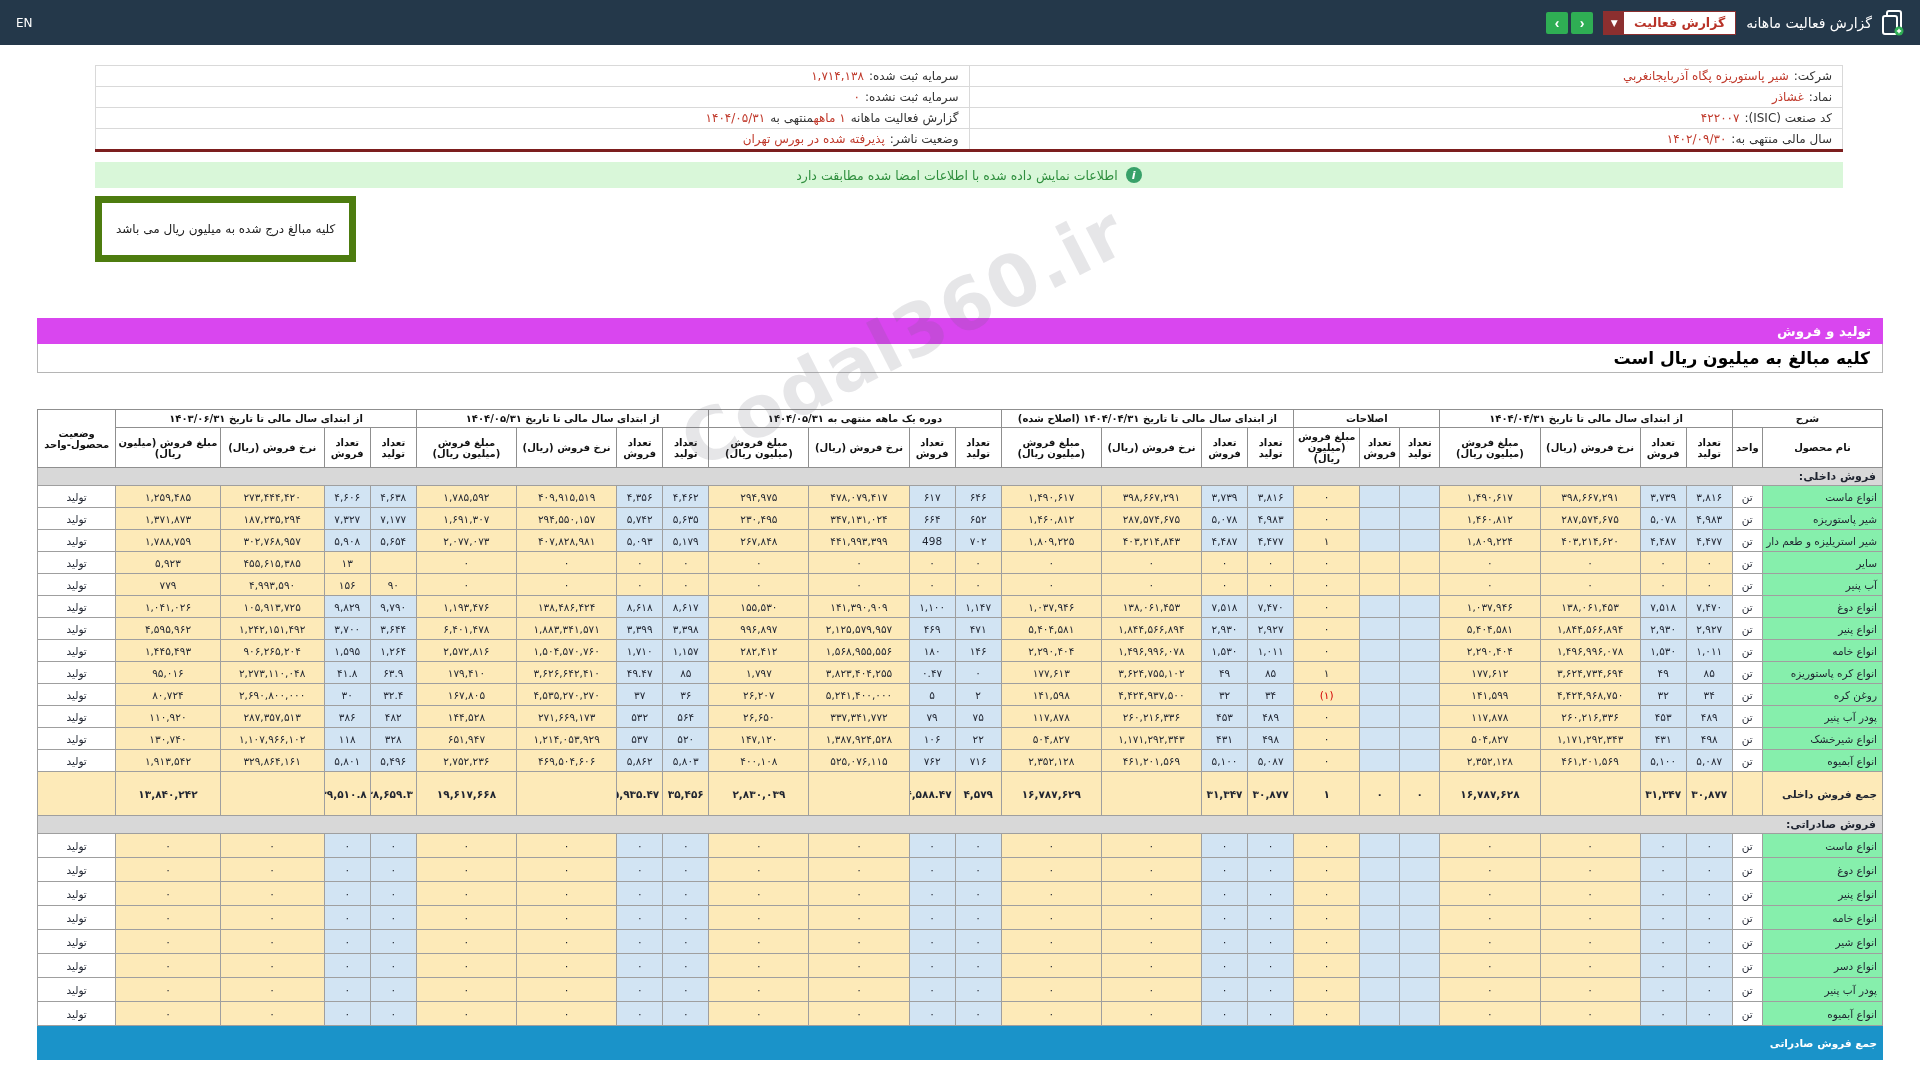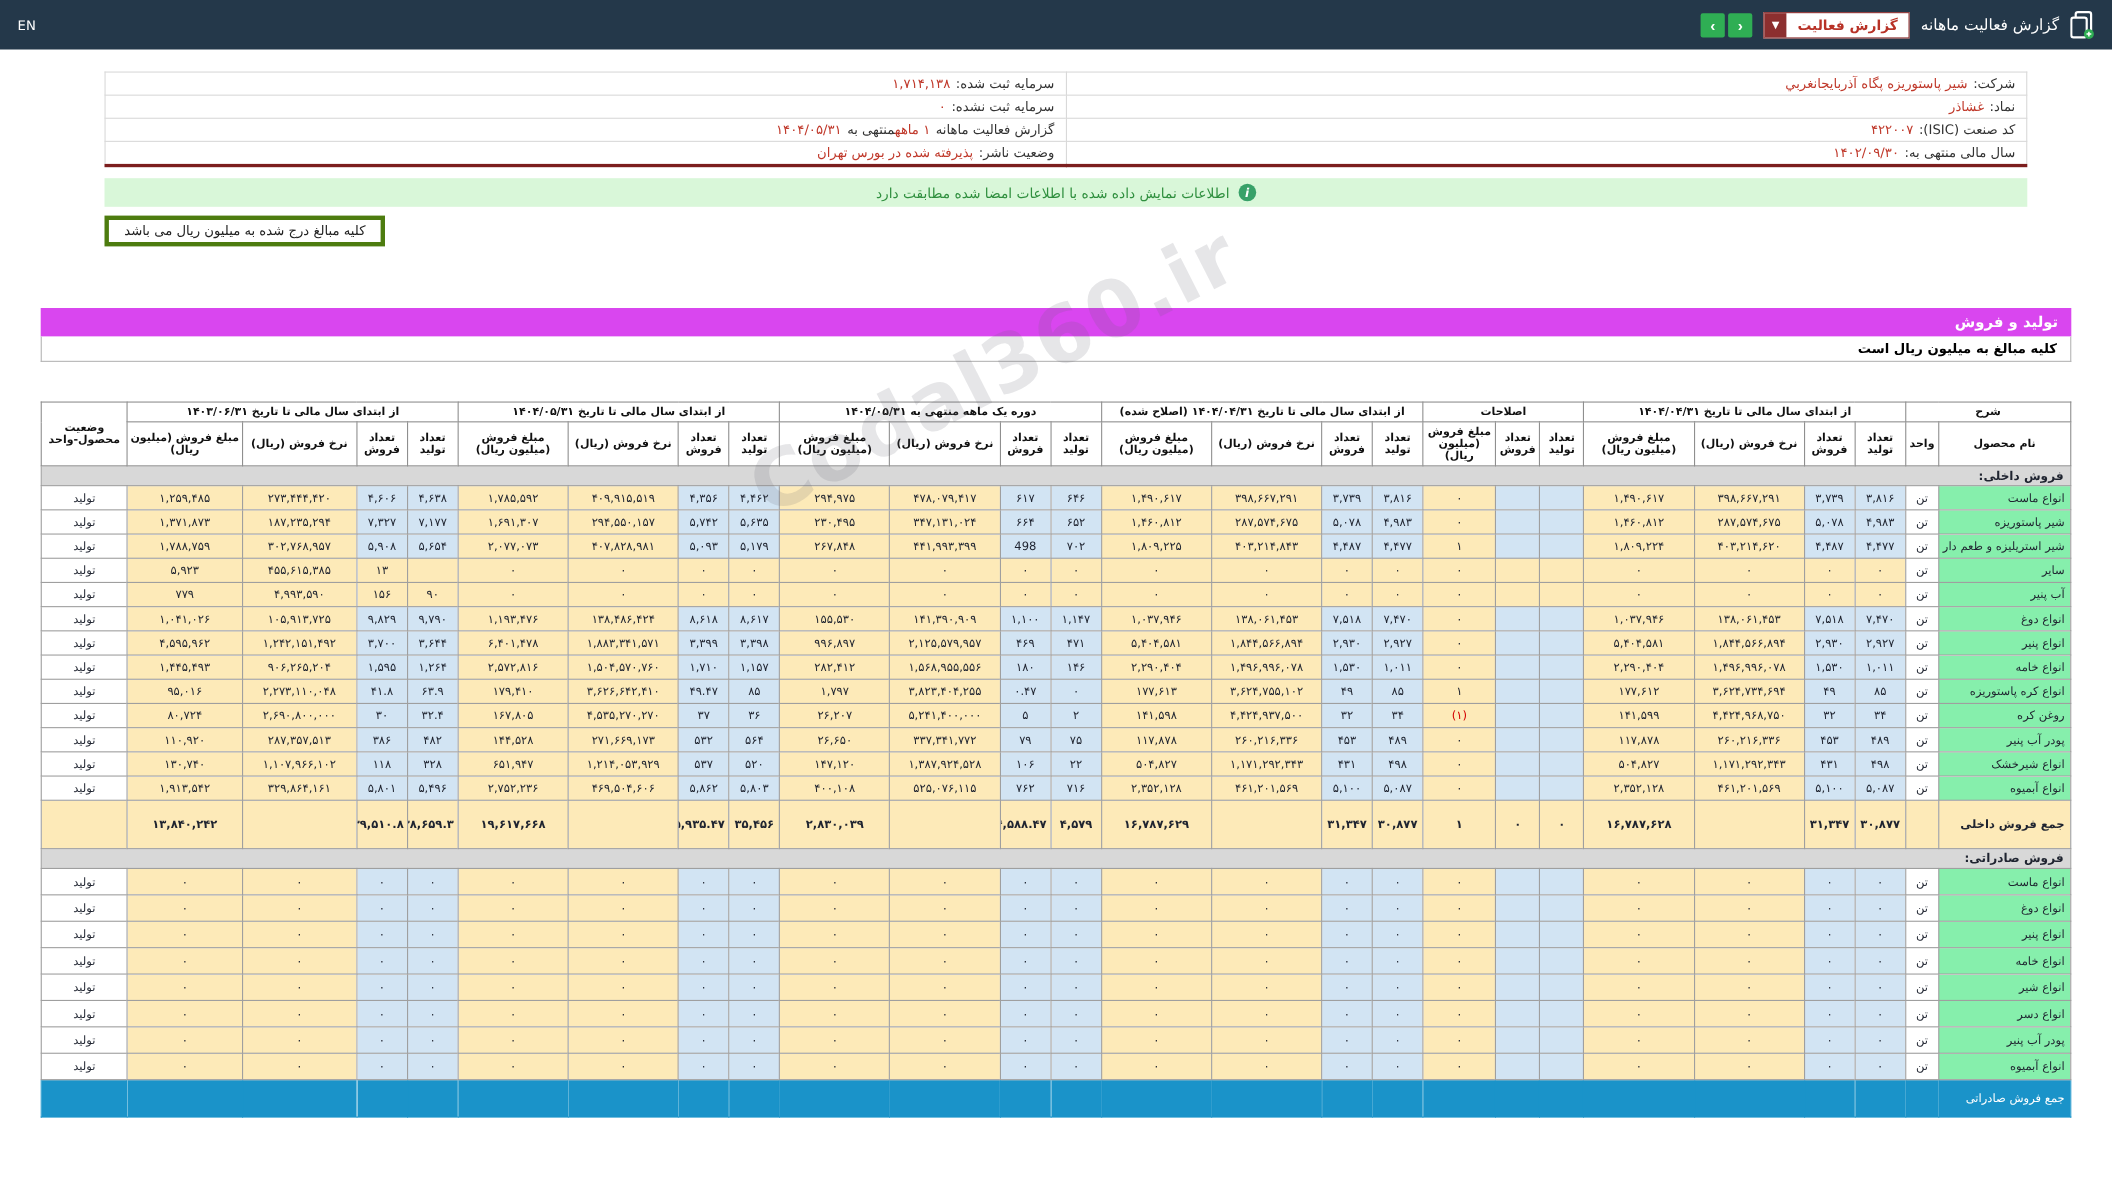--- a/index.html
+++ b/index.html
@@ -24,37 +24,37 @@
   .report-icon { display:inline-flex; align-items:center; cursor:pointer; }
   
   .company { margin:20px 77px 0 95px; width:calc(100% - 172px); border-collapse:collapse; border-bottom:3px solid #7c1e1e; }
   .company td { border:1px solid #d9d9d9; padding:3px 10px; font-size:12px; width:50%; white-space:nowrap; overflow:hidden; }
   .ci-label { color:#333; }
   .ci-value { color:#c0392b; margin-right:5px; }
   
   .signed-bar { margin:10px 77px 0 95px; background:#d9f7d9; display:flex; align-items:center; justify-content:center; gap:8px; padding:5px 0; font-size:12.5px; color:#2f8f3e; }
   .info-icon { width:16px; height:16px; border-radius:50%; background:#38a169; color:#fff; display:inline-flex; align-items:center; justify-content:center; font-size:11px; font-weight:bold; font-style:italic; flex:0 0 16px; }
   
-  .amounts-box { width:max-content; margin:8px auto 0 95px; border:4px solid #4d7c0f; padding:3px 14px; font-size:12px; color:#222;text-align:right; }
+  .amounts-box { width:max-content; margin:8px auto 0 95px; border:7px solid #4d7c0f; padding:19px 14px; font-size:12px; color:#222;text-align:right; }
   
   .report { margin:56px 37px 0; position:relative; }
   .section-bar { background:#d946ef; color:#fff; font-weight:bold; font-size:13.5px; padding:5px 12px; }
-  .note-row { border:1px solid #b5b5b5; border-top:none; background:#fff; font-weight:bold; font-size:12px; padding:4px 12px; }
+  .note-row { border:1px solid #b5b5b5; border-top:none; background:#fff; font-weight:bold; font-size:17px; padding:4px 12px; }
   .main-table { margin-top:36px; width:100%; border-collapse:collapse; table-layout:fixed; }
   .main-table th { border:1px solid #8f8f8f; background:#fff; font-size:10px; font-weight:bold; padding:3px 2px; color:#111; }
   .main-table td { border:1px solid #9f9f9f; font-size:10.5px; padding:1px 3px; text-align:center; color:#1f2430; white-space:nowrap; overflow:hidden; }
   tr.product td { height:22px; }
   tr.export td { height:24px; }
   td.name { text-align:right; white-space:normal; padding-right:5px; background:#86efac; }
   td.unit, td.status { background:#fff; }
   td.c-blue { background:#d2e4f3; }
   td.c-cream { background:#fdeab8; }
   tr.muted td.c-blue { background:#fdeab8; }
   tr.total td { background:#fdeab8 !important; font-weight:bold; height:44px; }
-  tr.grand td { background:#1a93c9 !important; color:#fff; font-weight:normal; height:34px; border-color:#1a93c9;margin-top:48px; }
+  tr.grand td { background:#1a93c9 !important; color:#fff; font-weight:bold; height:34px; border-color:#1a93c9;margin-top:48px; }
   tr.section-label td { background:#d8d8d8; font-weight:bold; text-align:right; font-size:11px; padding:2px 6px; height:16px; }
   td.neg { color:#d40000; }
   
   .watermark { position:absolute; top:295px; left:660px; transform:rotate(-27deg); transform-origin:center; font-size:72px; font-weight:bold; letter-spacing:2px; color:rgba(100,100,110,0.16); direction:ltr; z-index:3; pointer-events:none; }
 </style>
 </head>
 <body>
 
 <header class="topbar">
   <div class="tb-group">

